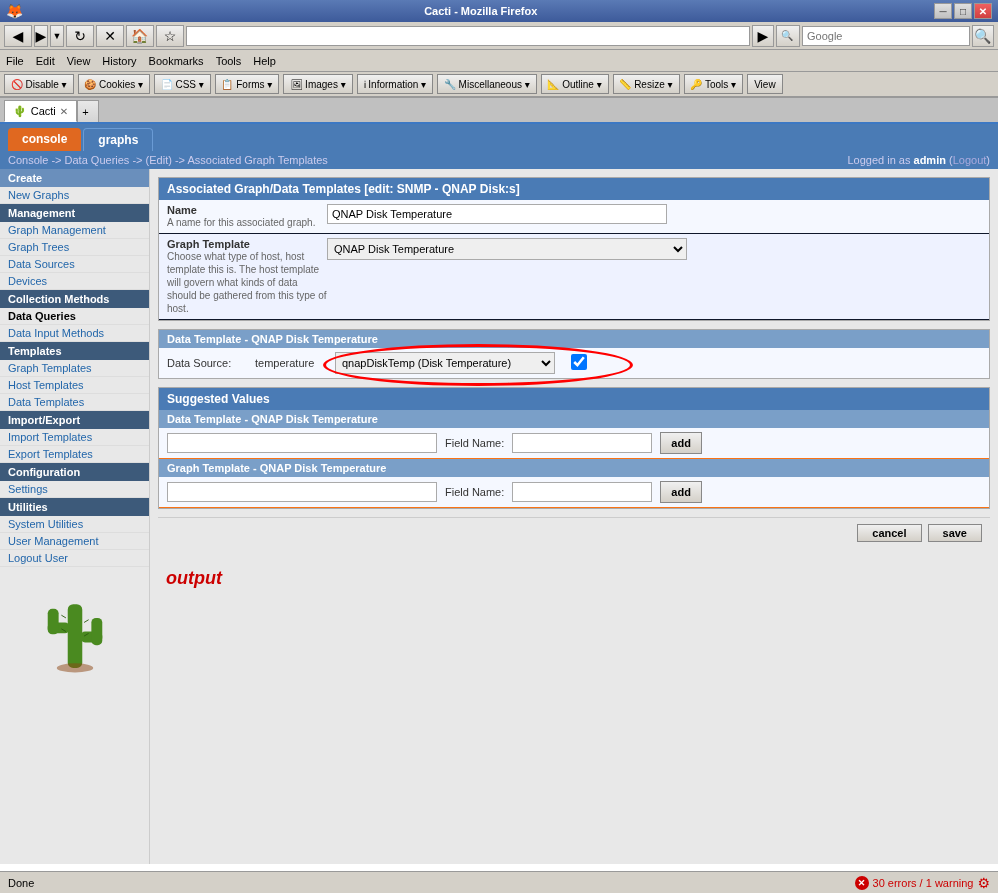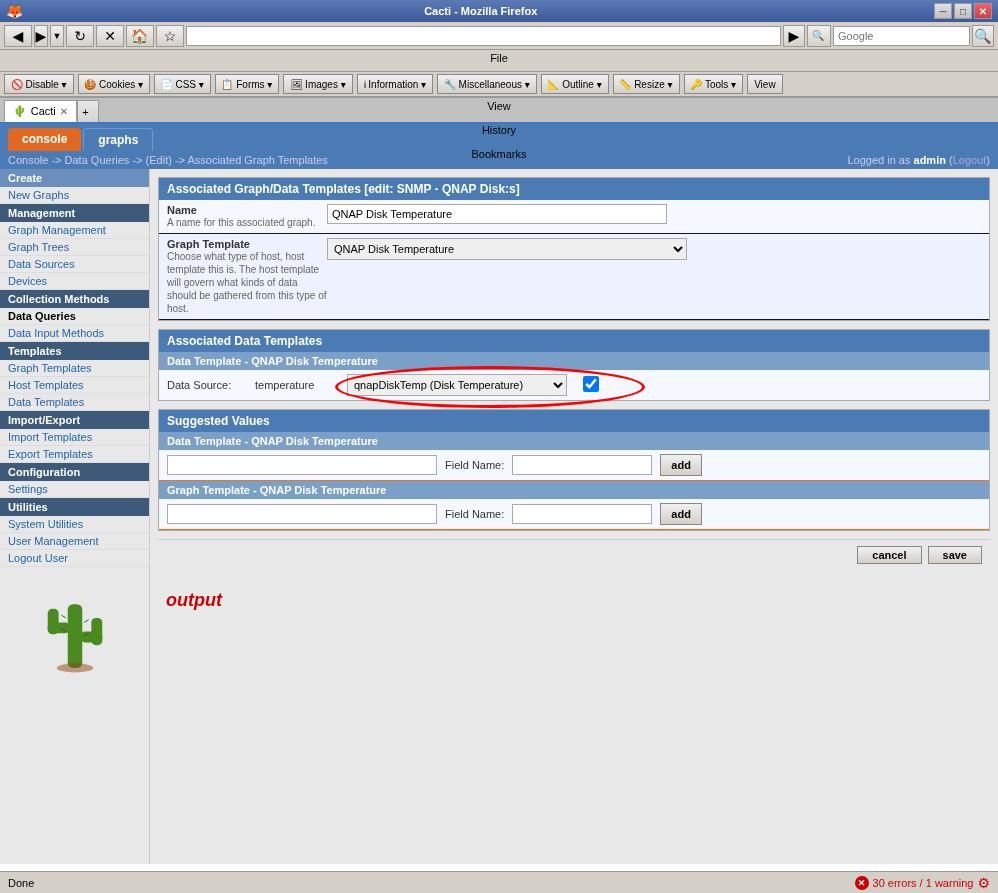--- a/index.html
+++ b/index.html
@@ -38,34 +38,33 @@
     .nav-btn {
       width: 28px; height: 22px; background: linear-gradient(to bottom, #f0f0f0, #d4d0c8);
       border: 1px solid #999; font-size: 14px; cursor: pointer;
       display: flex; align-items: center; justify-content: center;
     }
     .address-bar {
       flex: 1; height: 20px; border: 1px solid #999; padding: 0 4px;
       background: white; font-size: 11px;
     }
     .search-bar {
-      width: 137px; height: 20px; border: 1px solid #999; padding: 0 4px;
+      width: 168px; height: 20px; border: 1px solid #999; padding: 0 4px;
       background: white; font-size: 11px;
     }
 
     
     .menu-bar {
       background: #d4d0c8;
       border-bottom: 1px solid #999;
       padding: 2px 6px;
       display: flex;
       gap: 12px;
       height: 22px;
       align-items: center;
-      flex-direction: column;
     }
     .menu-item { font-size: 11px; color: #000; cursor: pointer; }
 
     
     .dev-toolbar {
       background: #d4d0c8;
       border-bottom: 2px solid #999;
       padding: 2px 4px;
       display: flex;
       align-items: center;
@@ -248,21 +247,21 @@
 
     
     .data-source-row {
       display: flex;
       align-items: center;
       padding: 4px 8px;
       background: #f5f8ff;
       gap: 8px;
     }
     .ds-label { width: 80px; font-size: 11px; color: #333; }
-    .ds-text { width: 84px; font-size: 11px; color: #333; }
+    .ds-text { width: 72px; font-size: 11px; color: #333; }
     .ds-select {
       width: 220px;
       height: 22px;
       border: 1px solid #aaa;
       font-size: 11px;
       padding: 0 2px;
     }
     .ds-checkbox { width: 16px; height: 16px; }
 
     
@@ -559,23 +558,20 @@
           </div>
           <div class="form-content-col">
             <select class="form-select">
               <option>QNAP Disk Temperature</option>
             </select>
           </div>
         </div>
       </div>
 
       <div class="form-container">
-        <div class="section-header">
-          <span>Associated Data Templates</span>
-        </div>
         <div class="subsection-header">
           <span>Data Template - QNAP Disk Temperature</span>
         </div>
 
         <div class="data-source-row">
           <span class="ds-label">Data Source:</span>
           <span class="ds-text">temperature</span>
           <div class="red-oval-container">
             <div class="red-oval"></div>
             <select class="ds-select">

